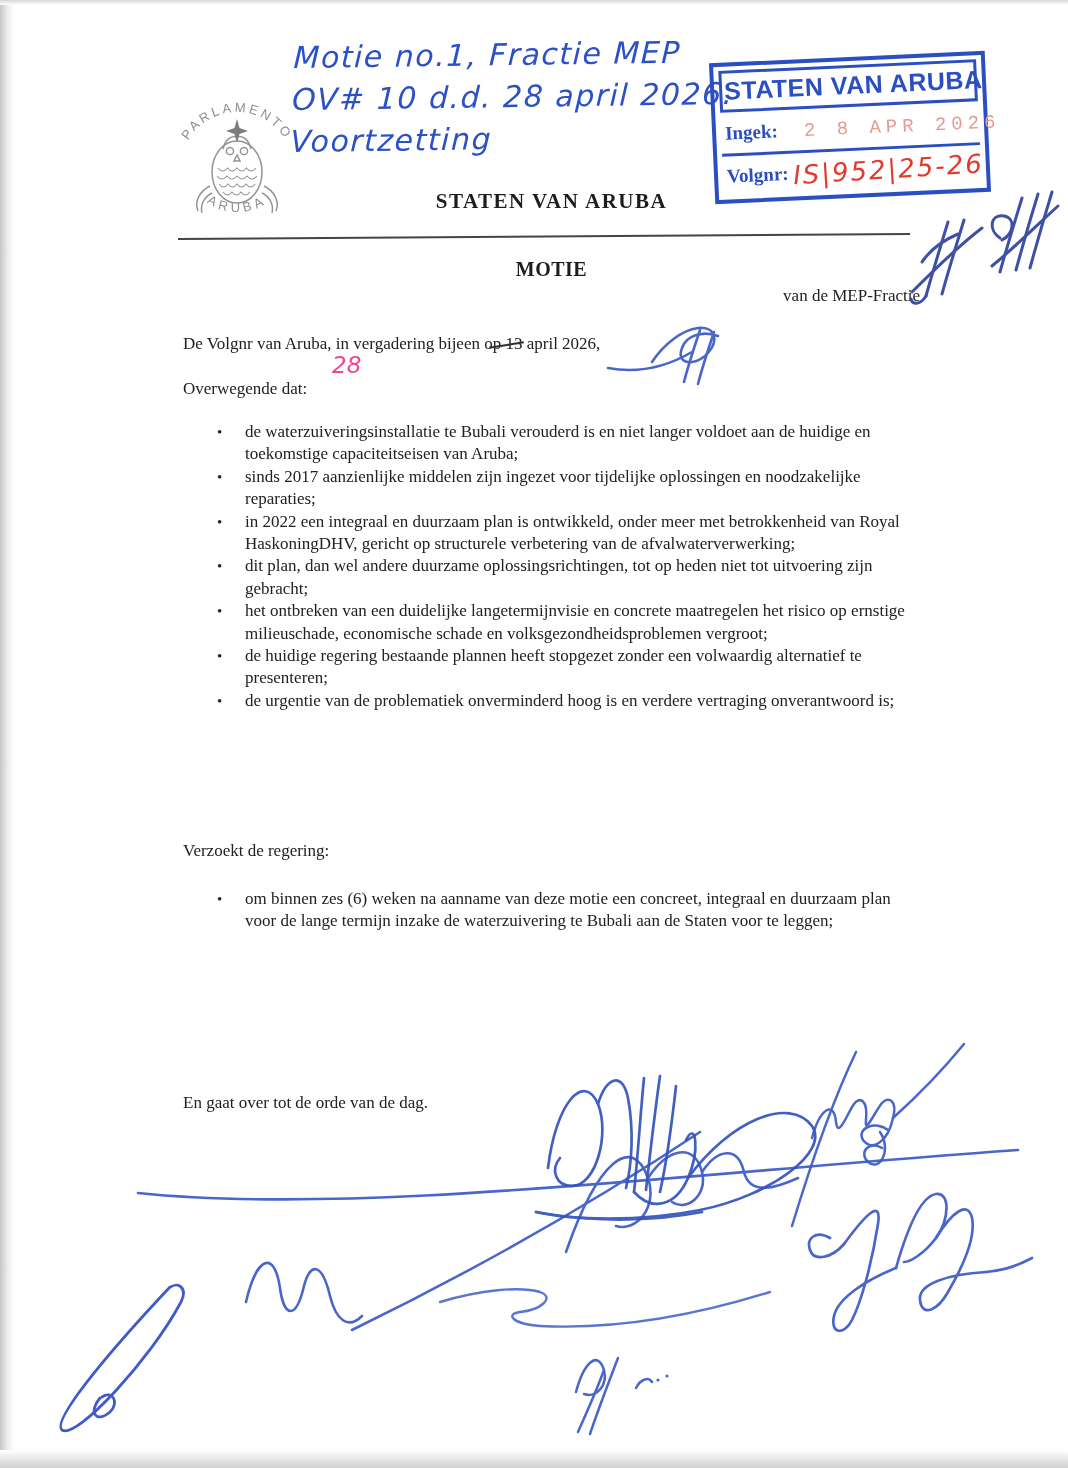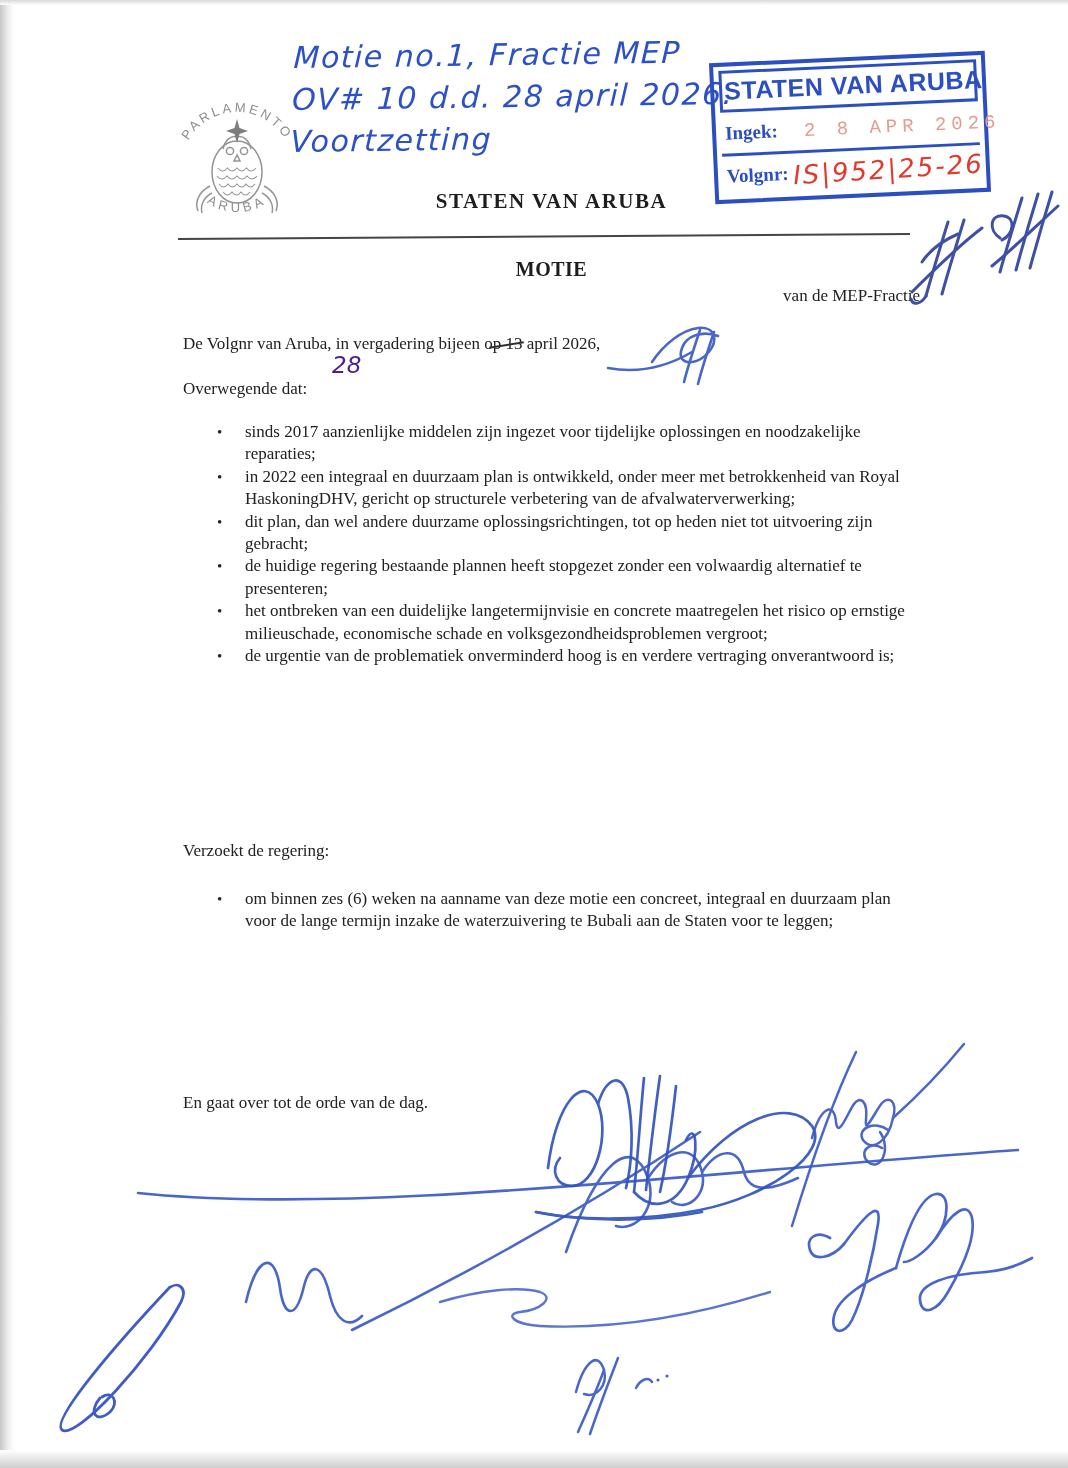--- a/index.html
+++ b/index.html
@@ -70,21 +70,21 @@
   }
   
   .content { position:absolute; left:183px; top:0; width:737px; font-size:17px; line-height:22.4px; }
   .intro { position:absolute; top:333px; left:0; width:737px; }
   .struck { position:relative; }
   .struck::after {
     content:""; position:absolute; left:-16px; right:-2px; top:52%;
     border-top:2px solid #2f2f2f; transform:rotate(-9deg);
   }
   .hand-date {
-    position:absolute; left:332px; top:352px; color:#4c1d95;
+    position:absolute; left:332px; top:352px; color:#ec4899;
     font-family:"DejaVu Sans",sans-serif; font-style:italic; font-size:23px;
   }
   .heading-overwegende { position:absolute; top:378px; left:0; }
   .heading-verzoekt  { position:absolute; top:840px; left:0; }
   ul.motion-list { list-style:none; position:absolute; left:0; width:737px; padding-left:62px; }
   ul.list-1 { top:421px; }
   ul.list-2 { top:888px; }
   ul.motion-list li { position:relative; }
   ul.motion-list li::before {
     content:"\2022"; position:absolute; left:-28px; top:0; font-size:15px; color:#242424;
@@ -156,25 +156,26 @@
   <div class="rule"></div>
   <div class="doc-title">MOTIE</div>
   <div class="doc-subtitle">van de MEP-Fractie</div>
 
   <div class="content">
     <p class="intro"><span>De Volgnr van Aruba, in vergadering bijeen op</span> <span class="struck">13</span> <span>april 2026,</span></p>
 
     <p class="heading-overwegende">Overwegende dat:</p>
 
     <ul class="motion-list list-1">
+      <li>de waterzuiveringsinstallatie te Bubali verouderd is en niet langer voldoet aan de huidige en toekomstige capaciteitseisen van Aruba;</li>
       <li>sinds 2017 aanzienlijke middelen zijn ingezet voor tijdelijke oplossingen en noodzakelijke reparaties;</li>
       <li>in 2022 een integraal en duurzaam plan is ontwikkeld, onder meer met betrokkenheid van Royal HaskoningDHV, gericht op structurele verbetering van de afvalwaterverwerking;</li>
       <li>dit plan, dan wel andere duurzame oplossingsrichtingen, tot op heden niet tot uitvoering zijn gebracht;</li>
+      <li>het ontbreken van een duidelijke langetermijnvisie en concrete maatregelen het risico op ernstige milieuschade, economische schade en volksgezondheidsproblemen vergroot;</li>
       <li>de huidige regering bestaande plannen heeft stopgezet zonder een volwaardig alternatief te presenteren;</li>
-      <li>het ontbreken van een duidelijke langetermijnvisie en concrete maatregelen het risico op ernstige milieuschade, economische schade en volksgezondheidsproblemen vergroot;</li>
       <li>de urgentie van de problematiek onverminderd hoog is en verdere vertraging onverantwoord is;</li>
     </ul>
 
     <p class="heading-verzoekt">Verzoekt de regering:</p>
 
     <ul class="motion-list list-2">
       <li>om binnen zes (6) weken na aanname van deze motie een concreet, integraal en duurzaam plan voor de lange termijn inzake de waterzuivering te Bubali aan de Staten voor te leggen;</li>
     </ul>
 
     <p class="closing">En gaat over tot de orde van de dag.</p>

